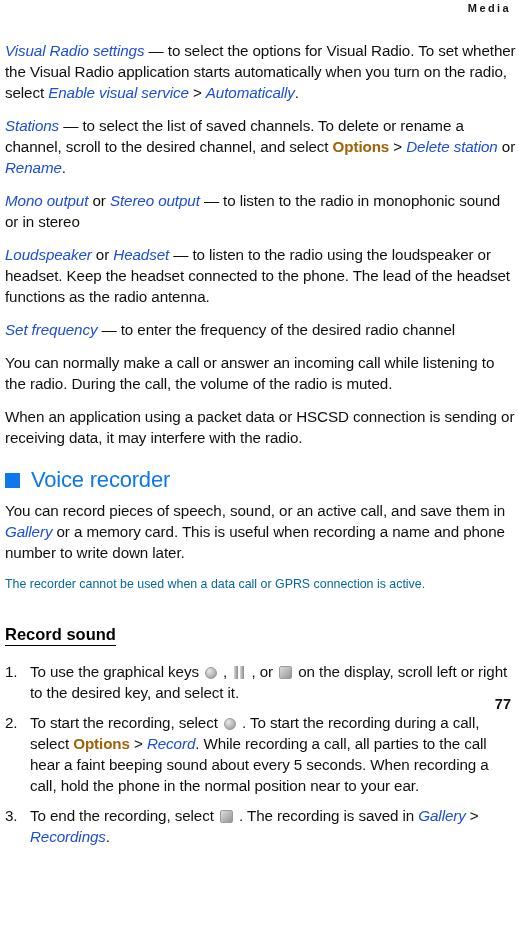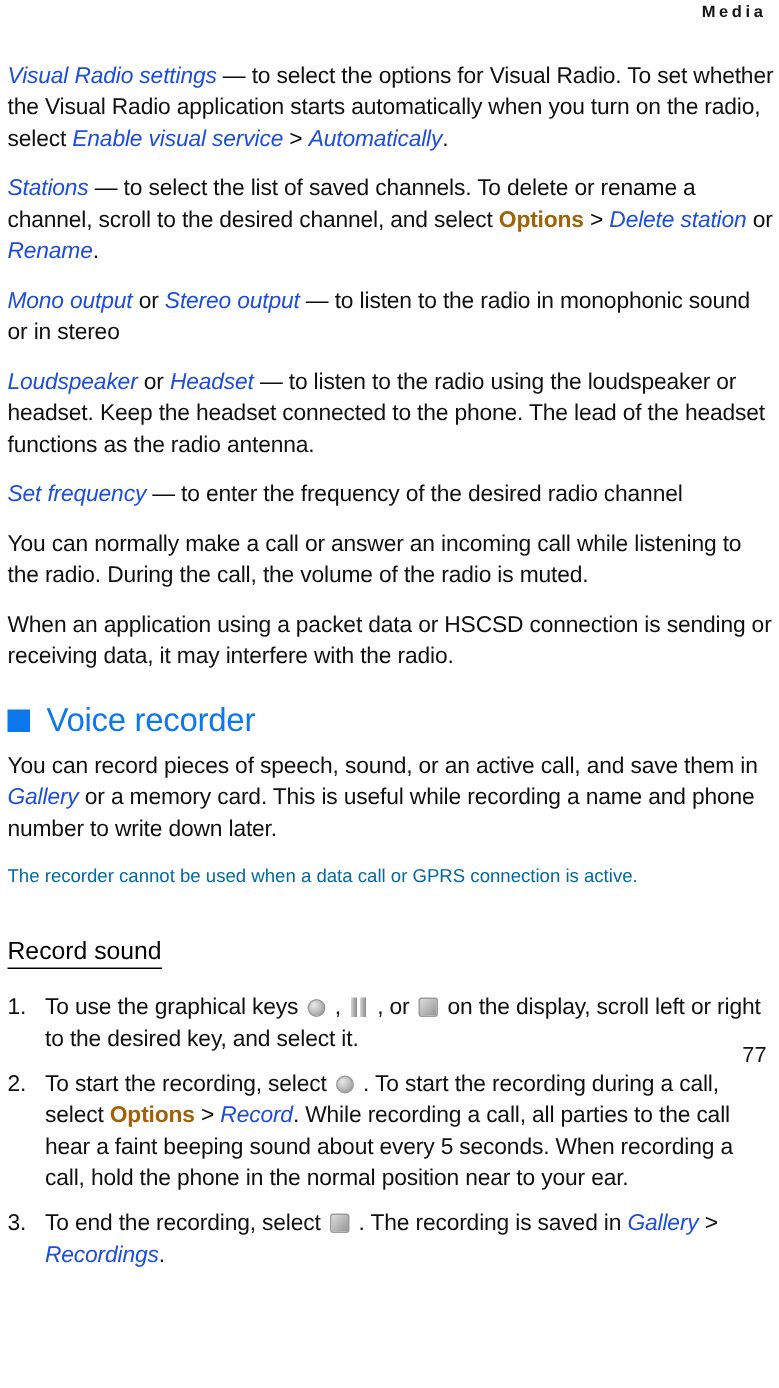--- a/index.html
+++ b/index.html
@@ -79,21 +79,21 @@
     color: #0d78ee;
     font-size: 22px;
     font-weight: normal;
     line-height: 24px;
     letter-spacing: -0.2px;
   }
   .h2-text {
     display: inline-block;
     margin: 16px 0 8px 0;
     font-size: 16.5px;
-    font-weight: normal;
+    font-weight: bold;
     color: #000000;
     border-bottom: 1.6px solid #000000;
     padding-bottom: 1px;
     line-height: 19px;
   }
   
   ol.steps {
     margin: 0;
     padding: 0;
     list-style: none;
@@ -157,21 +157,21 @@
     background: linear-gradient(135deg, #dddddd 0%, #bdbdbd 45%, #949494 100%);
     border: 1px solid #9c9c9c;
     box-sizing: border-box;
   }
   
   .folio {
     position: absolute;
     right: 8px;
     bottom: 6px;
     font-size: 14.5px;
-    font-weight: normal;
+    font-weight: bold;
     color: #101010;
   }
 </style>
 </head>
 <body>
 
 <div class="page">
 
   <div class="running-head">Media</div>
 
@@ -189,21 +189,21 @@
 
     <p class="body">You can normally make a call or answer an incoming call while listening to the radio. During the call, the volume of the radio is muted.</p>
 
     <p class="body">When an application using a packet data or HSCSD connection is sending or receiving data, it may interfere with the radio.</p>
 
     <div class="h1-block">
       <span class="h1-bullet"></span>
       <span class="h1-text">Voice recorder</span>
     </div>
 
-    <p class="body"><span>You can record pieces of speech, sound, or an active call, and save them in </span><span class="em">Gallery</span><span> or a memory card. This is useful while recording a name and phone number to write down later.</span></p>
+    <p class="body"><span>You can record pieces of speech, sound, or an active call, and save them in </span><span class="em">Gallery</span><span> or a memory card. This is useful when recording a name and phone number to write down later.</span></p>
 
     <p class="note">The recorder cannot be used when a data call or GPRS connection is active.</p>
 
     <div>
       <span class="h2-text">Record sound</span>
     </div>
 
     <ol class="steps">
 
       <li>

